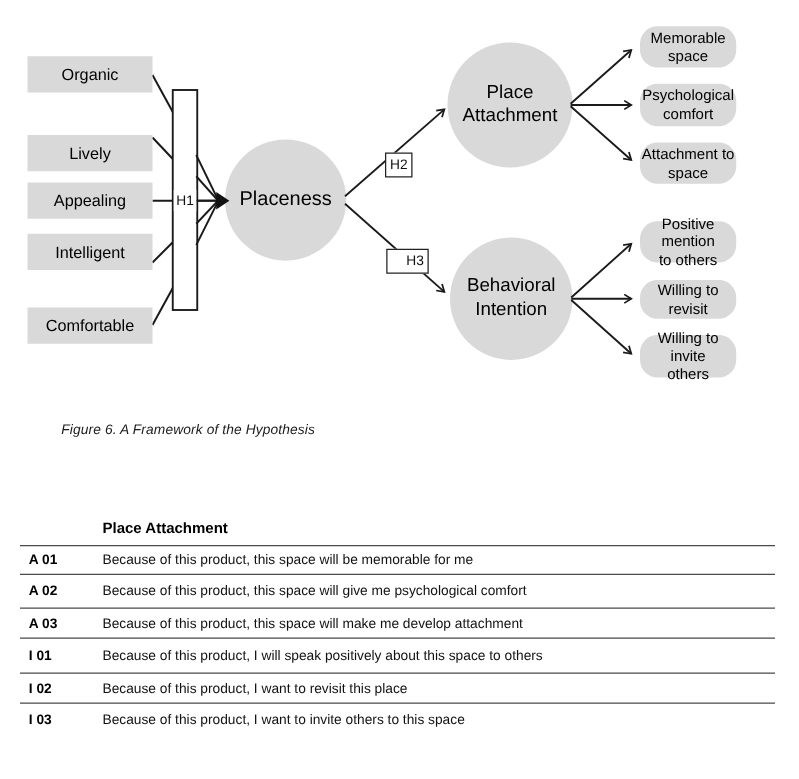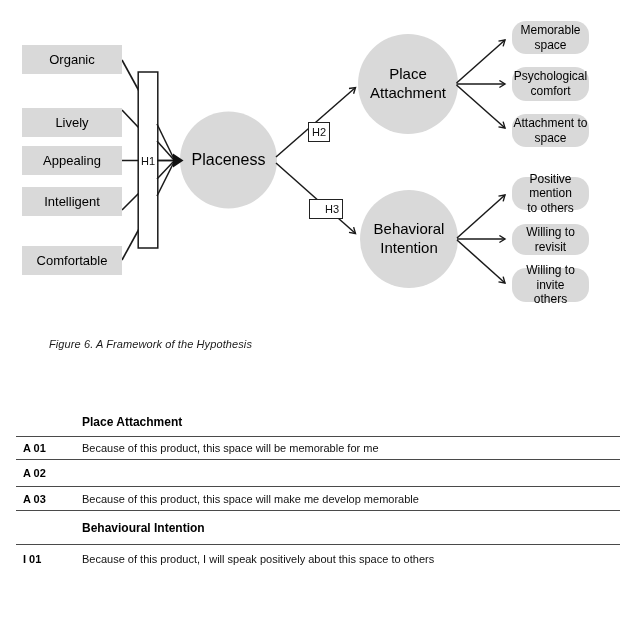--- a/index.html
+++ b/index.html
@@ -132,28 +132,33 @@
     <div class="trow h29">
       <div class="tid"></div>
       <div class="ttext theader">Place Attachment</div>
     </div>
     <div class="trow h22">
       <div class="tid">A 01</div>
       <div class="ttext">Because of this product, this space will be memorable for me</div>
     </div>
     <div class="trow h26">
       <div class="tid">A 02</div>
+      <div class="ttext">Because of this product, this space will give me psychological comfort</div>
     </div>
     <div class="trow h23">
       <div class="tid">A 03</div>
-      <div class="ttext">Because of this product, this space will make me develop memorable</div>
-    </div>
-    <div class="trow h33">
-      <div class="tid"></div>
-      <div class="ttext theader">Behavioural Intention</div>
+      <div class="ttext">Because of this product, this space will make me develop attachment</div>
     </div>
     <div class="trow h27">
       <div class="tid">I 01</div>
       <div class="ttext">Because of this product, I will speak positively about this space to others</div>
+    </div>
+    <div class="trow h23">
+      <div class="tid">I 02</div>
+      <div class="ttext">Because of this product, I want to revisit this place</div>
+    </div>
+    <div class="trow h26">
+      <div class="tid">I 03</div>
+      <div class="ttext">Because of this product, I want to invite others to this space</div>
     </div>
   </div>
 
 </div>
 
 </body></html>

